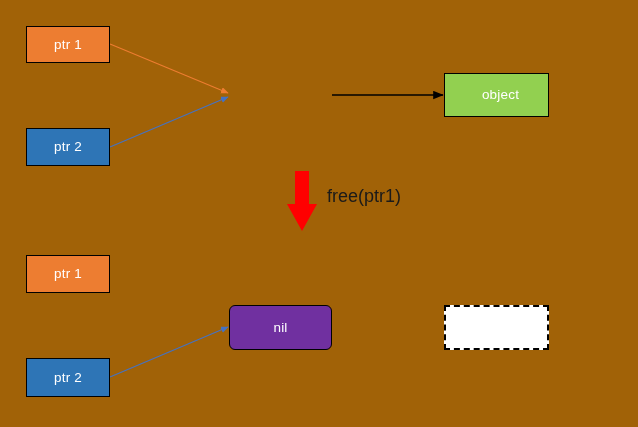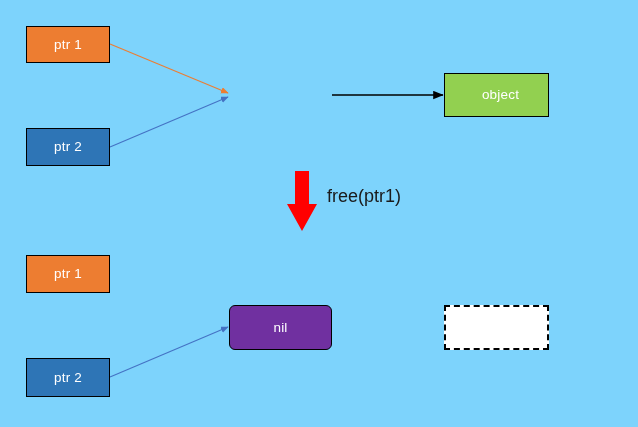--- a/index.html
+++ b/index.html
@@ -7,21 +7,21 @@
     padding: 0;
     background: #ffffff;
   }
   body {
     font-family: "Liberation Sans", sans-serif;
   }
   #canvas {
     position: relative;
     width: 638px;
     height: 427px;
-    background: #7dd3fc;
+    background: #a16207;
     overflow: hidden;
   }
   .node {
     position: absolute;
     box-sizing: border-box;
     border: 1.6px solid #000000;
     display: flex;
     align-items: center;
     justify-content: center;
     color: #ffffff;

